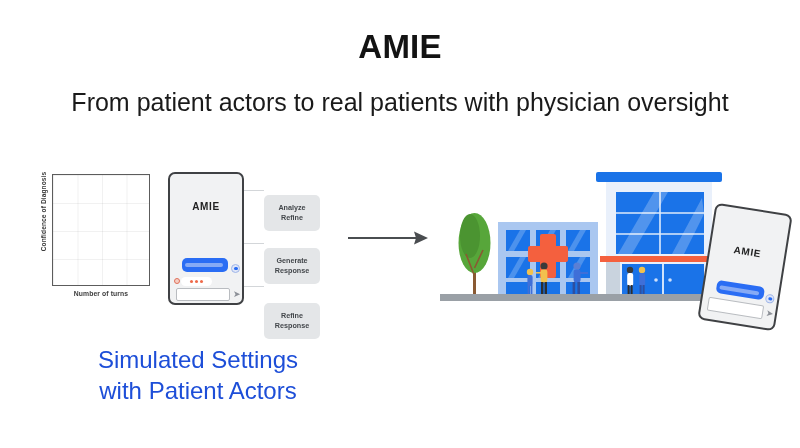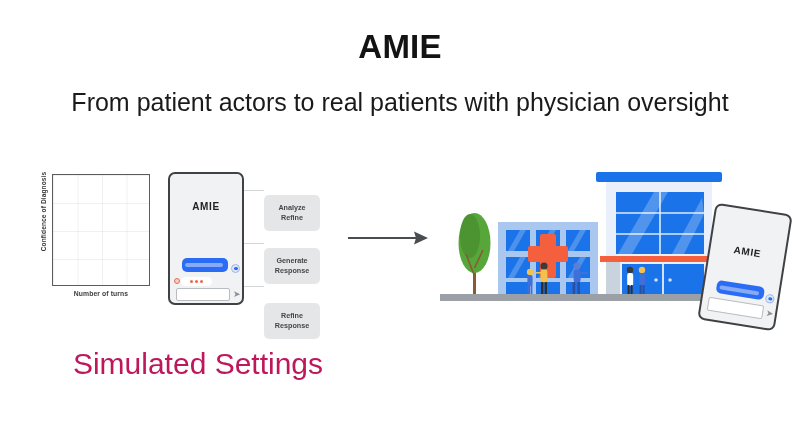--- a/index.html
+++ b/index.html
@@ -31,23 +31,23 @@
     text-align: center;
     font-size: 25px;
     font-weight: 400;
     color: #1a1a1a;
   }
 
   
   .caption {
     position: absolute;
     text-align: center;
-    font-size: 30px;
+    font-size: 24px;
     font-weight: 400;
-    color: #be185d;
+    color: #1d4ed8;
     line-height: 1.28;
   }
   #caption-left  { top: 345px; left: 28px;  width: 340px; }
   #caption-right { top: 345px; left: 455px; width: 330px; }
   .caption .cl { display: block; }
 
   
   #plot-wrap {
     position: absolute;
     left: 22px; top: 170px;
@@ -404,17 +404,18 @@
   <div id="phone2">
     <div id="phone2-brand">AMIE</div>
     <div class="bubble" id="phone2-bubble"></div>
     <div id="phone2-avatar"></div>
     <div id="phone2-input"></div>
     <div id="phone2-send">➤</div>
   </div>
 
   <div class="caption" id="caption-left">
     <span class="cl">Simulated Settings</span>
+    <span class="cl">with Patient Actors</span>
   </div>
   <div class="caption" id="caption-right">
   </div>
 
 </div>
 
 </body></html>

